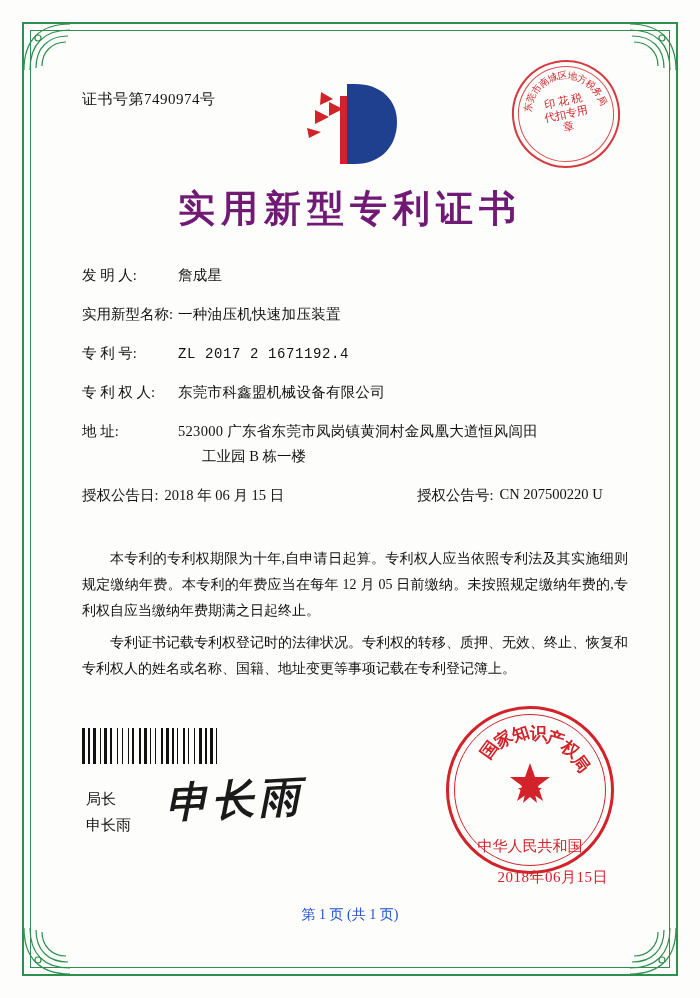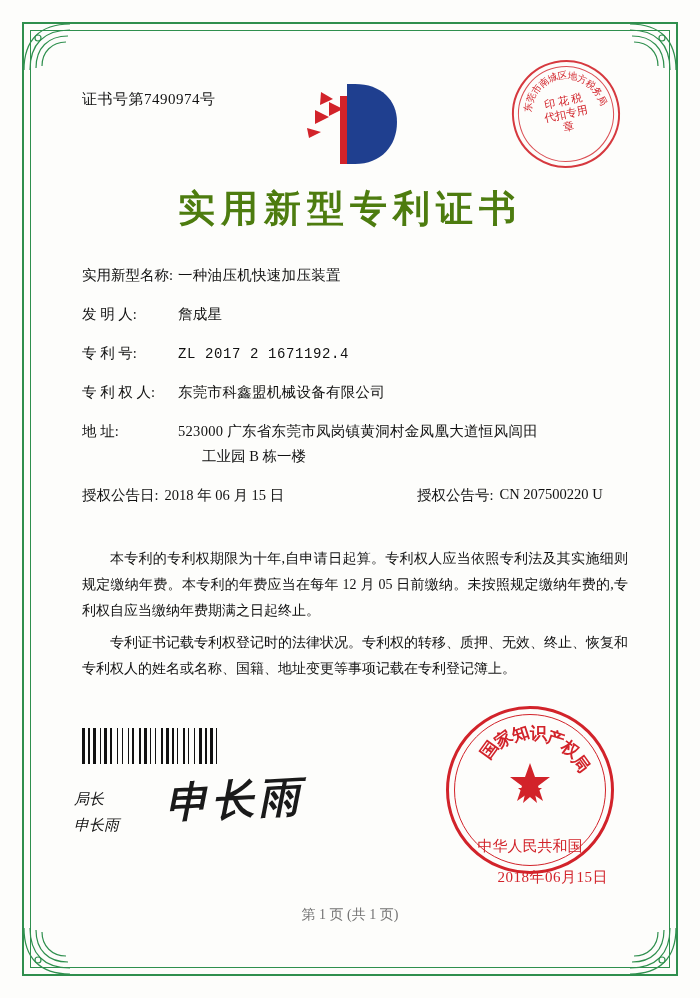--- a/index.html
+++ b/index.html
@@ -127,21 +127,21 @@
 
   .title {
     position: absolute;
     left: 0;
     right: 0;
     top: 128px;
     text-align: center;
     font-size: 37px;
     letter-spacing: 6px;
     font-weight: bold;
-    color: #4d7c0f;
+    color: #701a75;
     font-family: "Liberation Serif", "DejaVu Serif", serif;
   }
 
   .fields {
     position: absolute;
     left: 26px;
     right: 10px;
     top: 210px;
     font-size: 14.5px;
     color: #111;
@@ -211,26 +211,25 @@
   }
   .barcode .bar {
     position: absolute;
     top: 0;
     bottom: 0;
     background: #111;
   }
 
   .signature-block {
     position: absolute;
-    left: 18px;
+    left: 30px;
     top: 730px;
     font-size: 15px;
     line-height: 26px;
     color: #111;
-    font-style: italic;
   }
   .hand-sign {
     position: absolute;
     left: 110px;
     top: 716px;
     font-size: 42px;
     color: #1a1a1a;
     font-family: "Liberation Serif", "DejaVu Serif", serif;
     letter-spacing: 4px;
     font-style: italic;
@@ -283,21 +282,21 @@
     font-size: 15px;
     letter-spacing: 0.5px;
   }
 
   .page-footer {
     position: absolute;
     left: 0; right: 0;
     bottom: 18px;
     text-align: center;
     font-size: 14px;
-    color: #737373;
+    color: #1d4ed8;
   }
 </style>
 </head>
 <body>
 
 <div id="certificate">
 
   <div class="border-outer"></div>
   <div class="border-inner"></div>
 
@@ -379,27 +378,27 @@
         </div>
       <div class="seal-mid">印 花 税
 代扣专用章</div>
     </div>
 
     <div class="title">实用新型专利证书</div>
 
     <div class="fields">
 
       <div class="field-row">
+        <div class="field-label">发 明 人:</div>
+        <div class="field-value">詹成星</div>
+      </div>
+
+      <div class="field-row">
         <div class="field-label">实用新型名称:</div>
         <div class="field-value">一种油压机快速加压装置</div>
-      </div>
-
-      <div class="field-row">
-        <div class="field-label">发 明 人:</div>
-        <div class="field-value">詹成星</div>
       </div>
 
       <div class="field-row">
         <div class="field-label">专 利 号:</div>
         <div class="field-value mono">ZL 2017 2 1671192.4</div>
       </div>
 
 
       <div class="field-row">
         <div class="field-label">专 利 权 人:</div>

